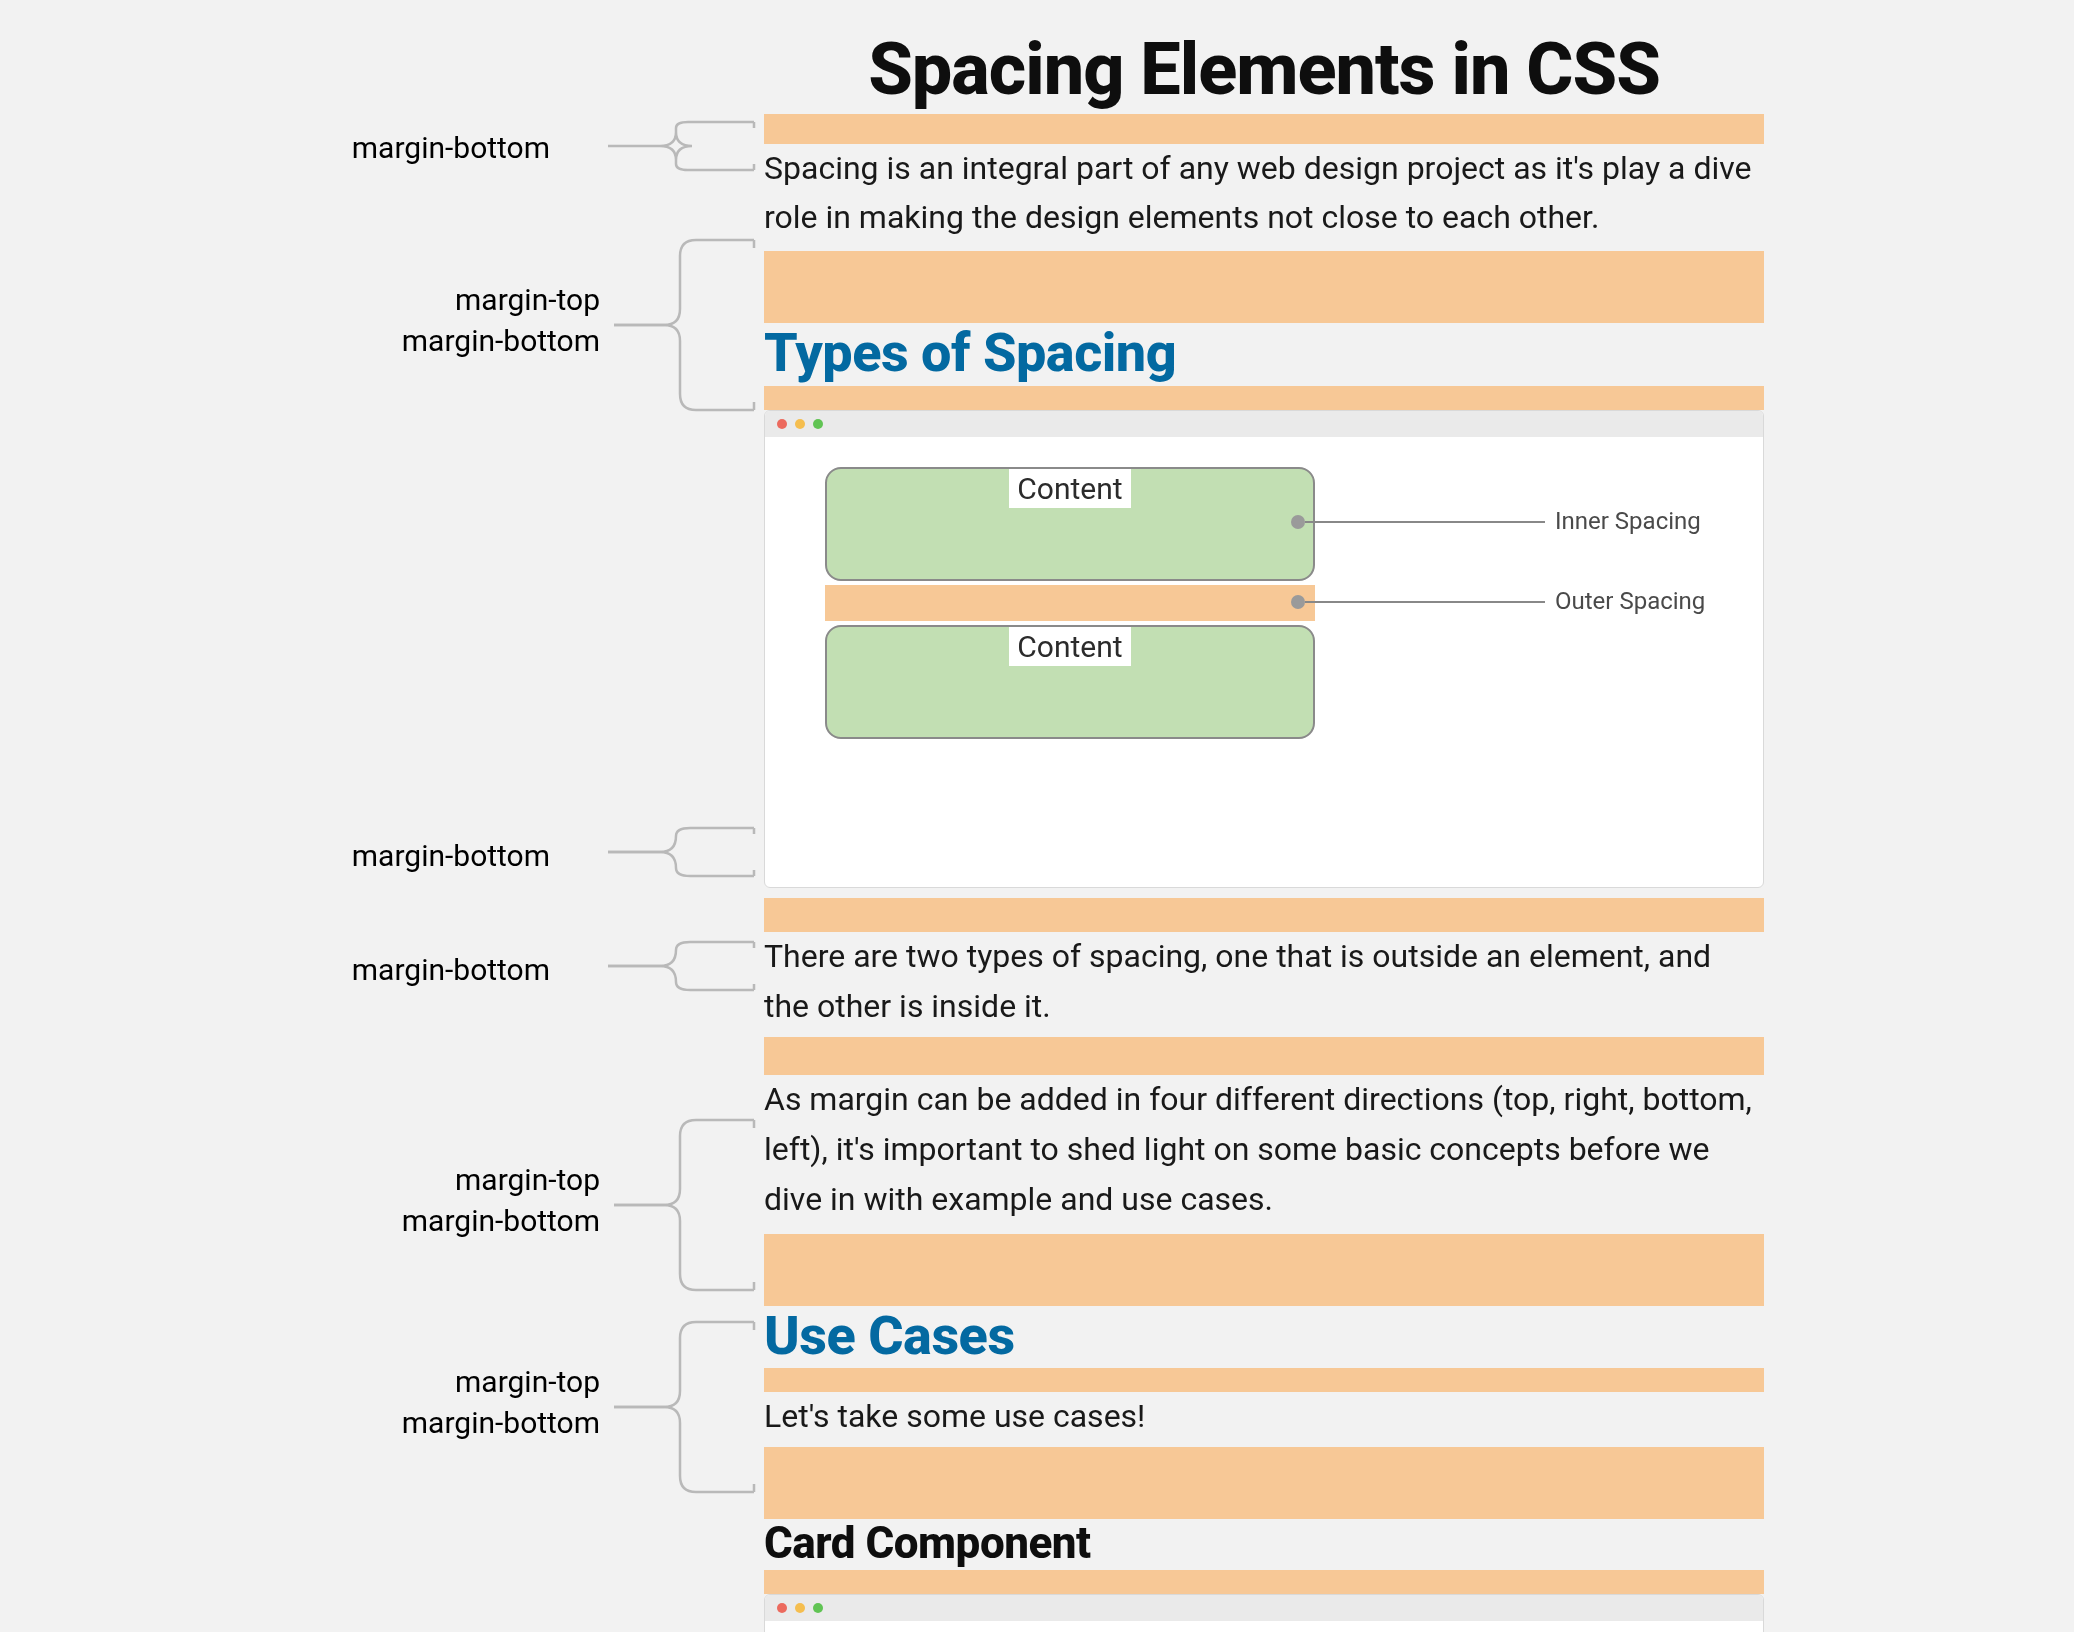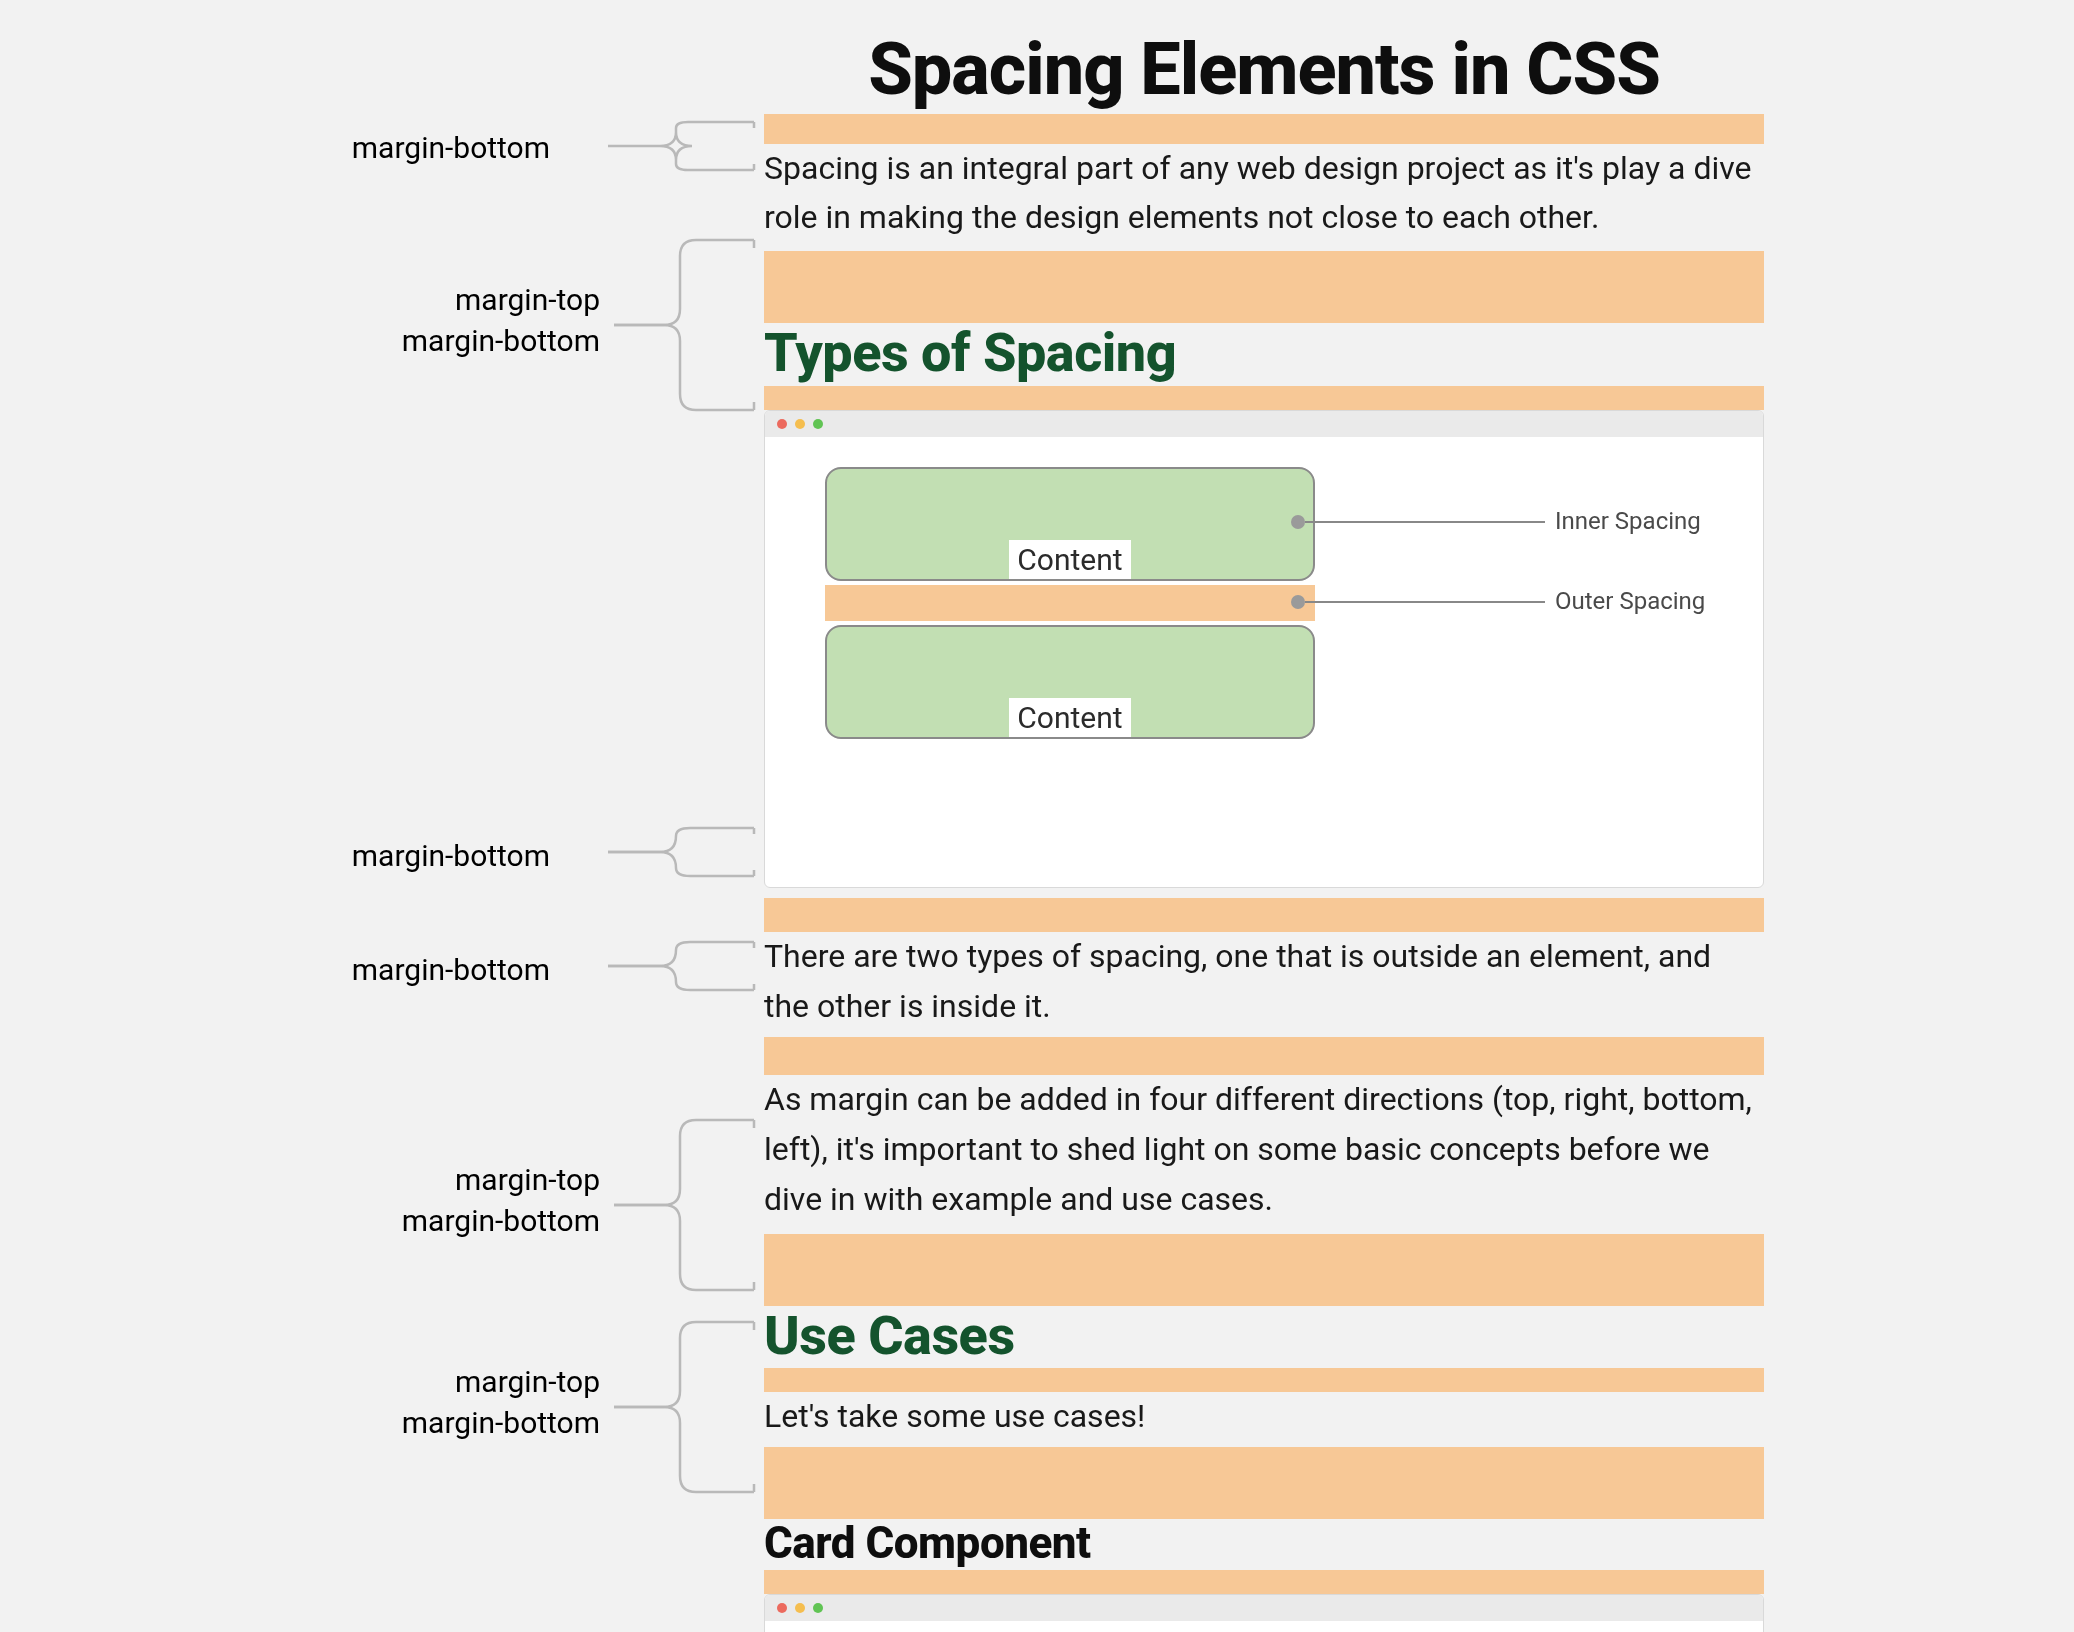--- a/index.html
+++ b/index.html
@@ -32,21 +32,21 @@
     letter-spacing: -1px;
     color: #0e0e0e;
     text-align: center;
   }
 
   h2 {
     font-weight: 800;
     font-size: 54px;
     line-height: 1.1;
     letter-spacing: -0.5px;
-    color: #14532d;
+    color: #0369a1;
   }
 
   h3 {
     font-weight: 800;
     font-size: 44px;
     line-height: 1.1;
     letter-spacing: -0.5px;
     color: #0e0e0e;
   }
 
@@ -102,21 +102,21 @@
 
   .content-box {
     position: absolute;
     left: 60px;
     width: 490px;
     height: 114px;
     background: #c2dfb3;
     border: 2px solid #8a8a8a;
     border-radius: 16px;
     display: flex;
-    align-items: flex-end;
+    align-items: flex-start;
     justify-content: center;
   }
   .content-box span {
     font-size: 30px;
     background: #fff;
     padding: 2px 8px;
     color: #2b2b2b;
   }
   .gapbar {
     position: absolute;

